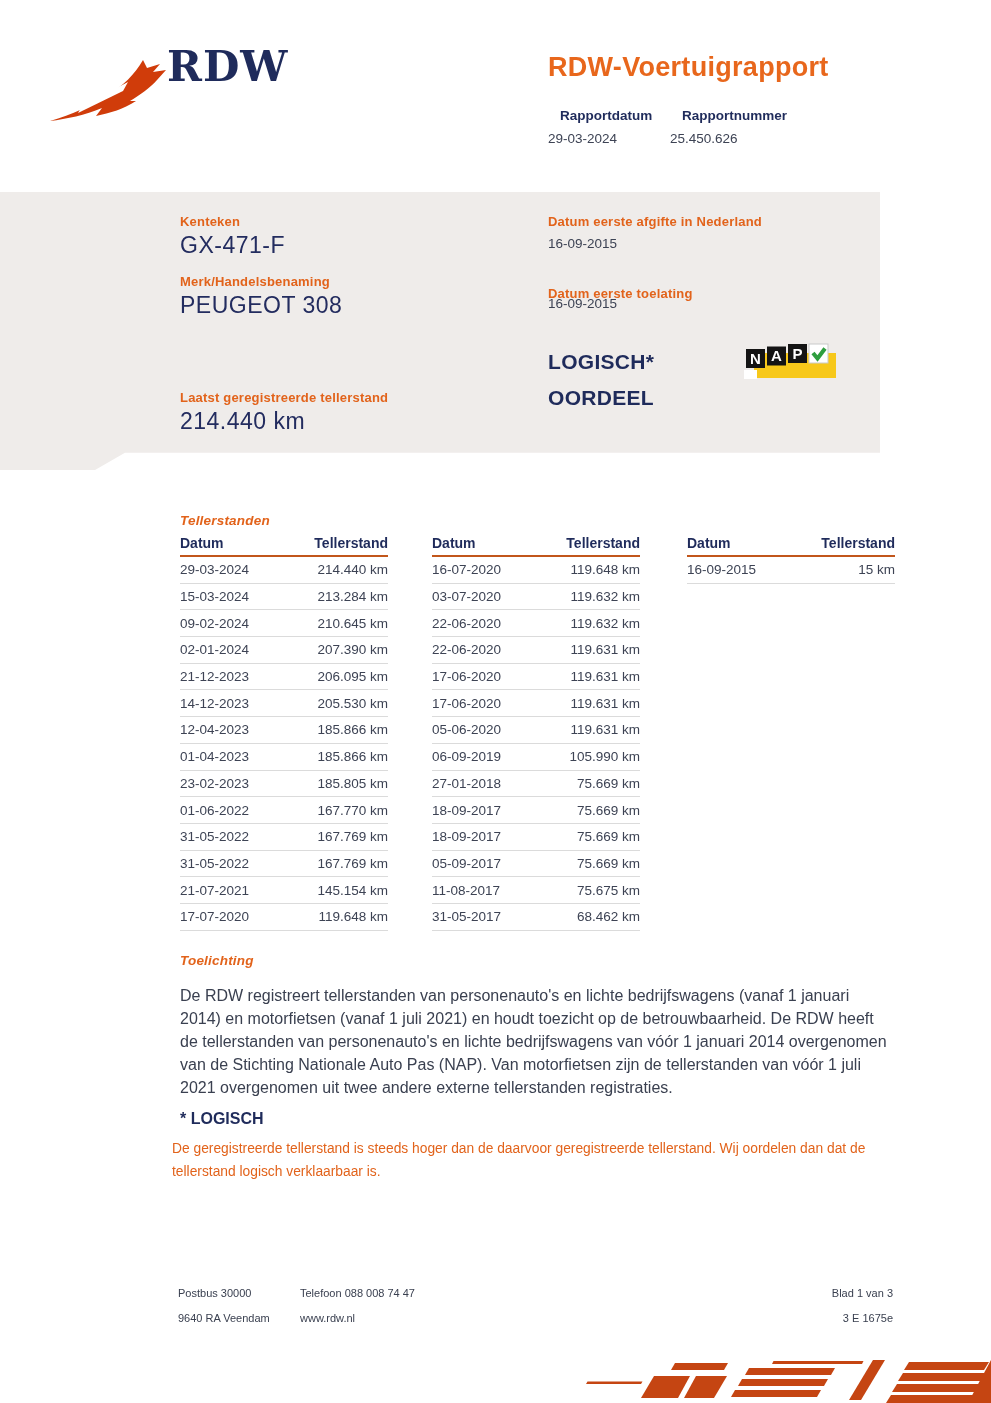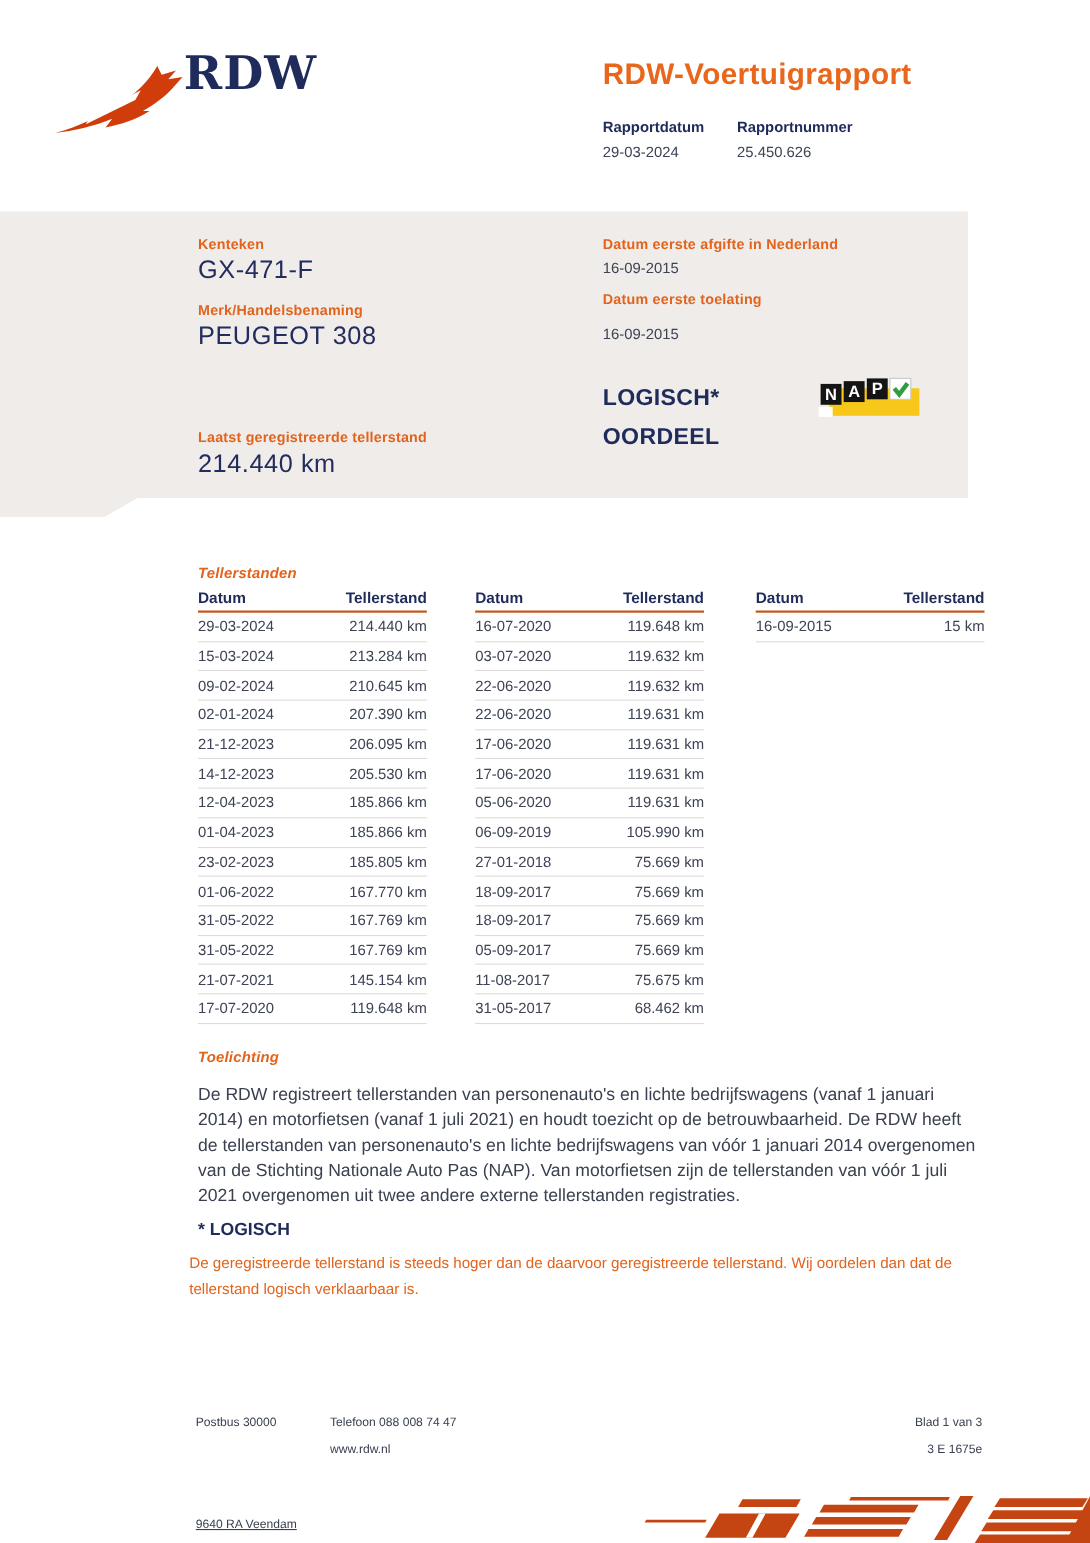--- a/index.html
+++ b/index.html
@@ -4,21 +4,21 @@
 <style>
   * { margin:0; padding:0; box-sizing:border-box; }
   html,body { background:#ffffff; }
   body { font-family:"Liberation Sans", sans-serif; }
   .page { position:relative; width:991px; height:1403px; background:#ffffff; overflow:hidden; }
   .abs { position:absolute; }
 
   
   .wordmark { font-family:"DejaVu Serif", serif; font-weight:bold; font-size:42px; color:#1F2B5B; letter-spacing:1px; }
   .doc-title { font-size:27px; font-weight:bold; color:#E8671C; letter-spacing:0.3px; }
-  .nlbl { font-size:13.5px; font-weight:bold; color:#1F2B5B; }
+  .nlbl { font-size:13.5px; font-weight:bold; color:#1F2B5B;margin-left:12px; }
   .val  { font-size:13.5px; color:#3D4354; }
 
   
   .panel { top:192px; left:0; width:880px; height:278px; background:#EFECEA;
            clip-path: polygon(0 0, 100% 0, 100% 93.8%, 14.2% 93.8%, 10.8% 100%, 0 100%); }
   .olbl { font-size:13px; font-weight:bold; color:#E2631B; letter-spacing:0.2px; }
   .big  { font-size:23px; color:#232C5F; letter-spacing:0.5px; }
   .oordeel { font-size:21px; font-weight:bold; color:#1F2B5B; line-height:36px; letter-spacing:0.3px; }
 
   
@@ -70,21 +70,21 @@
 
     <div class="abs olbl" style="left:180px; top:82px;">Merk/Handelsbenaming</div>
     <div class="abs big" style="left:180px; top:100px;">PEUGEOT 308</div>
 
     <div class="abs olbl" style="left:180px; top:198px;">Laatst geregistreerde tellerstand</div>
     <div class="abs big" style="left:180px; top:216px;">214.440 km</div>
 
     <div class="abs olbl" style="left:548px; top:22px;">Datum eerste afgifte in Nederland</div>
     <div class="abs val" style="left:548px; top:44px;">16-09-2015</div>
 
-    <div class="abs olbl" style="left:548px; top:72px;">Datum eerste toelating</div>
+    <div class="abs olbl" style="left:548px; top:94px;">Datum eerste toelating</div>
     <div class="abs val" style="left:548px; top:104px;">16-09-2015</div>
 
     <div class="abs oordeel" style="left:548px; top:152px;">
       <div>LOGISCH*</div>
       <div>OORDEEL</div>
     </div>
 
     <svg class="abs" style="left:744px; top:148px;" width="92" height="44" viewBox="0 0 92 44" aria-hidden="true">
       <rect x="10" y="13" width="82" height="25" fill="#F7C81A"></rect>
       <rect x="0" y="30" width="13" height="9" fill="#ffffff"></rect>
@@ -267,21 +267,21 @@
       </div>
     </div>
 
   <div class="abs section-h" style="left:180px; top:953px;">Toelichting</div>
   <div class="abs para" style="left:180px; top:984px;">De RDW registreert tellerstanden van personenauto's en lichte bedrijfswagens (vanaf 1 januari 2014) en motorfietsen (vanaf 1 juli 2021) en houdt toezicht op de betrouwbaarheid. De RDW heeft de tellerstanden van personenauto's en lichte bedrijfswagens van vóór 1 januari 2014 overgenomen van de Stichting Nationale Auto Pas (NAP). Van motorfietsen zijn de tellerstanden van vóór 1 juli 2021 overgenomen uit twee andere externe tellerstanden registraties.</div>
 
   <div class="abs logisch-h" style="left:180px; top:1110px;">* LOGISCH</div>
   <div class="abs para-orange" style="left:172px; top:1137px;">De geregistreerde tellerstand is steeds hoger dan de daarvoor geregistreerde tellerstand. Wij oordelen dan dat de tellerstand logisch verklaarbaar is.</div>
 
   <div class="abs foot" style="left:178px; top:1287px;">Postbus 30000</div>
-  <div class="abs foot" style="left:178px; top:1380px;text-decoration:underline;">9640 RA Veendam</div>
+  <div class="abs foot" style="left:178px; top:1312px;">9640 RA Veendam</div>
   <div class="abs foot" style="left:300px; top:1287px;">Telefoon 088 008 74 47</div>
   <div class="abs foot" style="left:300px; top:1312px;">www.rdw.nl</div>
   <div class="abs foot" style="right:98px; top:1287px;">Blad 1 van 3</div>
   <div class="abs foot" style="right:98px; top:1312px;">3 E 1675e</div>
 
   <svg class="abs" style="right:0; bottom:0;" width="405" height="63" viewBox="0 0 405 63" aria-hidden="true">
     <g fill="#C54512">
 
       <polygon points="0,44 55,44 56.5,41.5 1.5,41.5"></polygon>
       <polygon points="55,58 128,58 141,36 68,36"></polygon>

